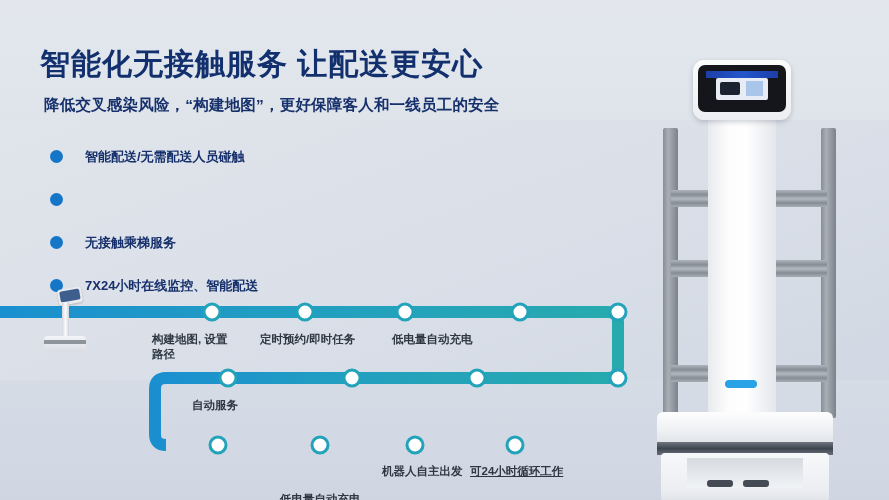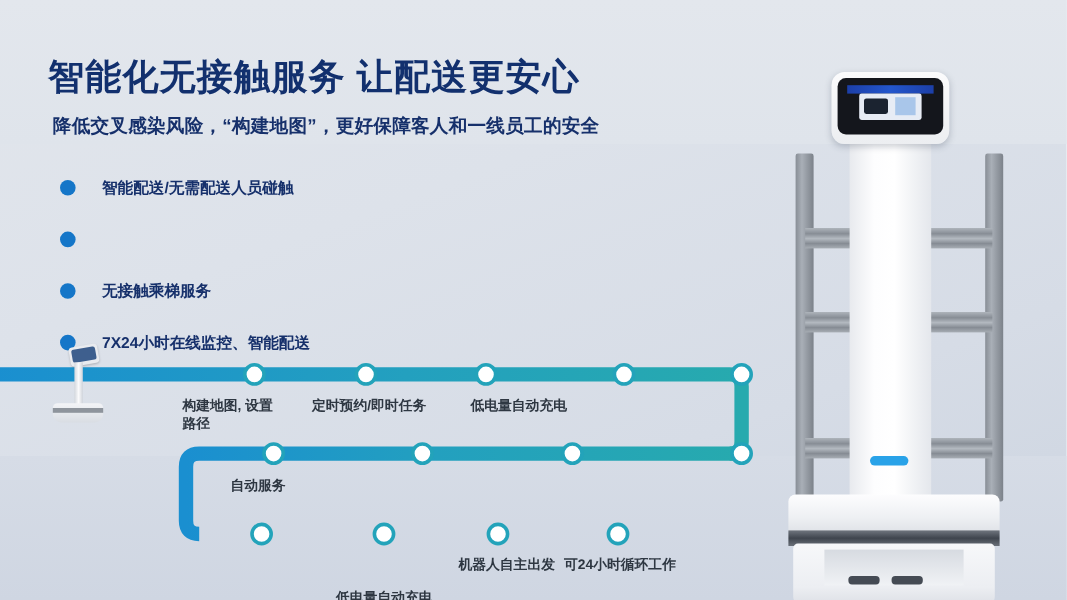--- a/index.html
+++ b/index.html
@@ -287,21 +287,21 @@
   <div class="node" style="left:477px; top:378px;"></div>
   <div class="node" style="left:618px; top:378px;"></div>
   <div class="flow-label" style="left:192px; top:398px; width:120px;">自动服务</div>
 
   <div class="node" style="left:218px; top:445px;"></div>
   <div class="node" style="left:320px; top:445px;"></div>
   <div class="node" style="left:415px; top:445px;"></div>
   <div class="node" style="left:515px; top:445px;"></div>
   <div class="flow-label" style="left:280px; top:492px; width:140px;">低电量自动充电</div>
   <div class="flow-label" style="left:382px; top:464px; width:140px;">机器人自主出发</div>
-  <div class="flow-label" style="left:470px; top:464px; width:150px;">可24小时循环工作</div>
+  <div class="flow-label" style="left:470px; top:464px; width:150px;text-decoration:underline;">可24小时循环工作</div>
 
   <div class="mini-robot">
     <div class="m-tablet">
       <div class="m-tablet-in"></div>
     </div>
     <div class="m-pole"></div>
     <div class="m-base"></div>
     <div class="m-base-dark"></div>
   </div>
 

